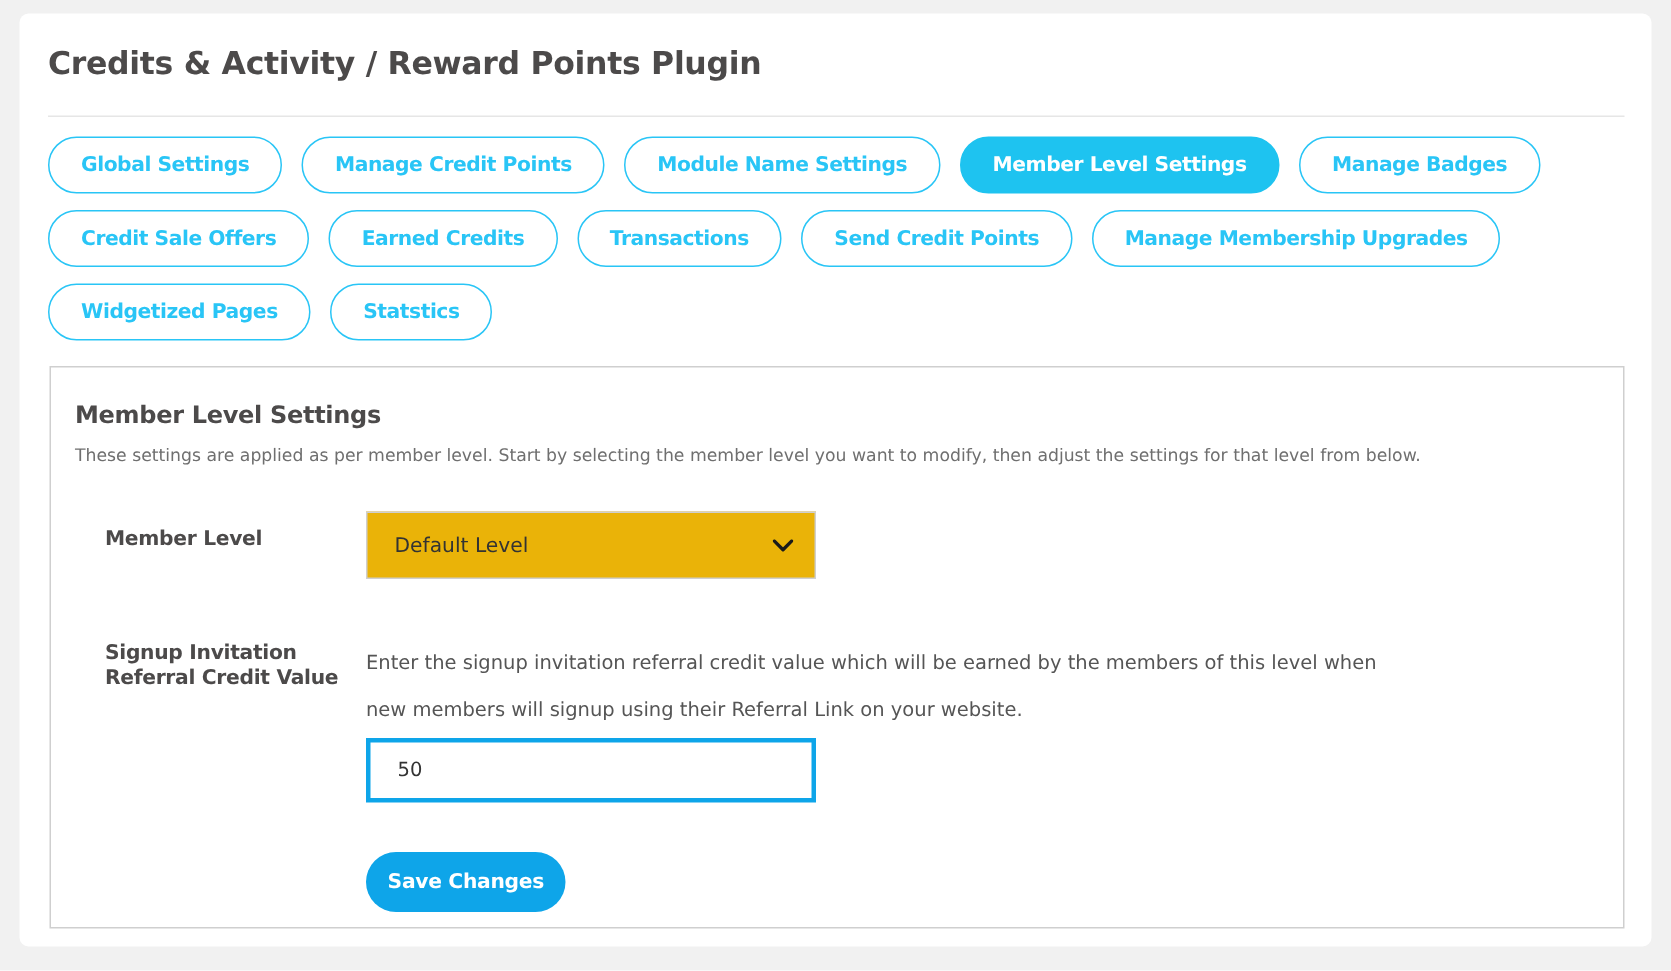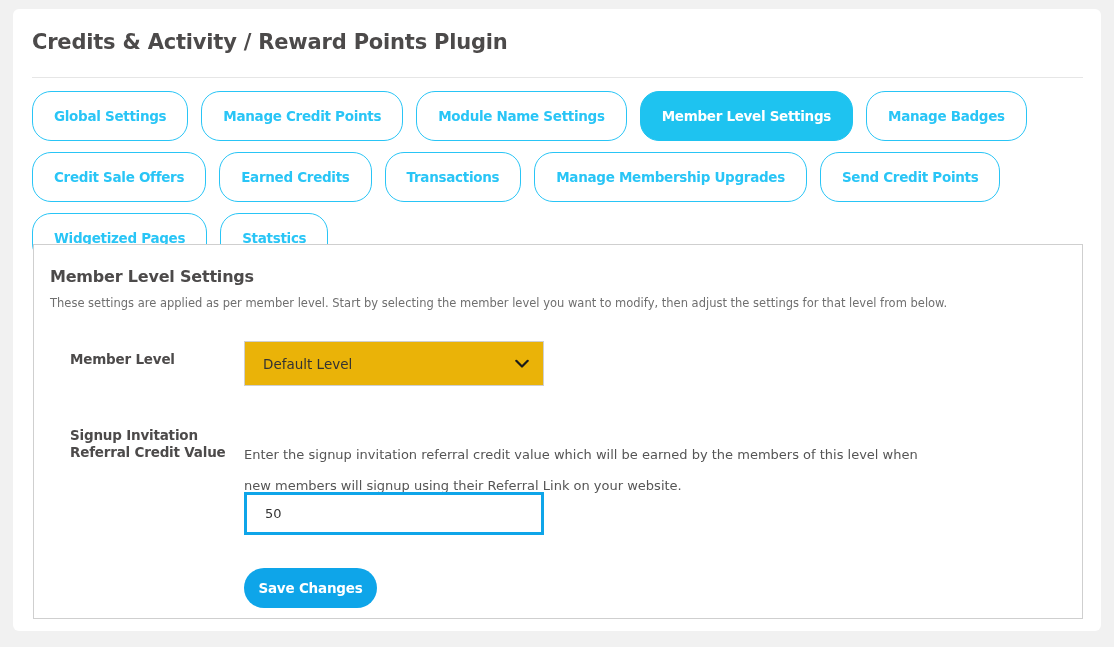--- a/index.html
+++ b/index.html
@@ -52,21 +52,21 @@
   .tabs {
     position: absolute;
     left: 19px;
     top: 82px;
     width: 1055px;
     display: flex;
     flex-wrap: wrap;
     gap: 0px;
   }
   .tab {
-    height: 50px;
+    height: 38px;
     margin: 0 13px 11px 0;
     padding: 0 21px;
     border: 1px solid #29c5f6;
     border-radius: 19px;
     background: #ffffff;
     color: #29c5f6;
     font-family: "DejaVu Sans", sans-serif;
     font-size: 13.5px;
     font-weight: bold;
     letter-spacing: -0.3px;
@@ -153,21 +153,21 @@
     right: 14px;
     top: 50%;
     transform: translateY(-50%);
     display: flex;
     align-items: center;
   }
 
   .help-text {
     position: absolute;
     left: 210px;
-    top: 194px;
+    top: 182px;
     width: 700px;
     font-family: "DejaVu Sans", sans-serif;
     font-size: 13px;
     color: #555555;
     line-height: 31px;
   }
 
   .text-input {
     position: absolute;
     left: 210px;
@@ -211,22 +211,22 @@
 
   <div class="tabs">
       <div class="tab">Global Settings</div>
       <div class="tab">Manage Credit Points</div>
       <div class="tab">Module Name Settings</div>
       <div class="tab active">Member Level Settings</div>
       <div class="tab">Manage Badges</div>
       <div class="tab">Credit Sale Offers</div>
       <div class="tab">Earned Credits</div>
       <div class="tab">Transactions</div>
+      <div class="tab">Send Credit Points</div>
       <div class="tab">Manage Membership Upgrades</div>
-      <div class="tab">Send Credit Points</div>
       <div class="tab">Widgetized Pages</div>
       <div class="tab">Statstics</div>
     </div>
 
   <div class="panel">
 
     <div class="panel-title">Member Level Settings</div>
     <div class="panel-desc">These settings are applied as per member level. Start by selecting the member level you want to modify, then adjust the settings for that level from below.</div>
 
     <div class="row-label label-member-level">Member Level</div>

